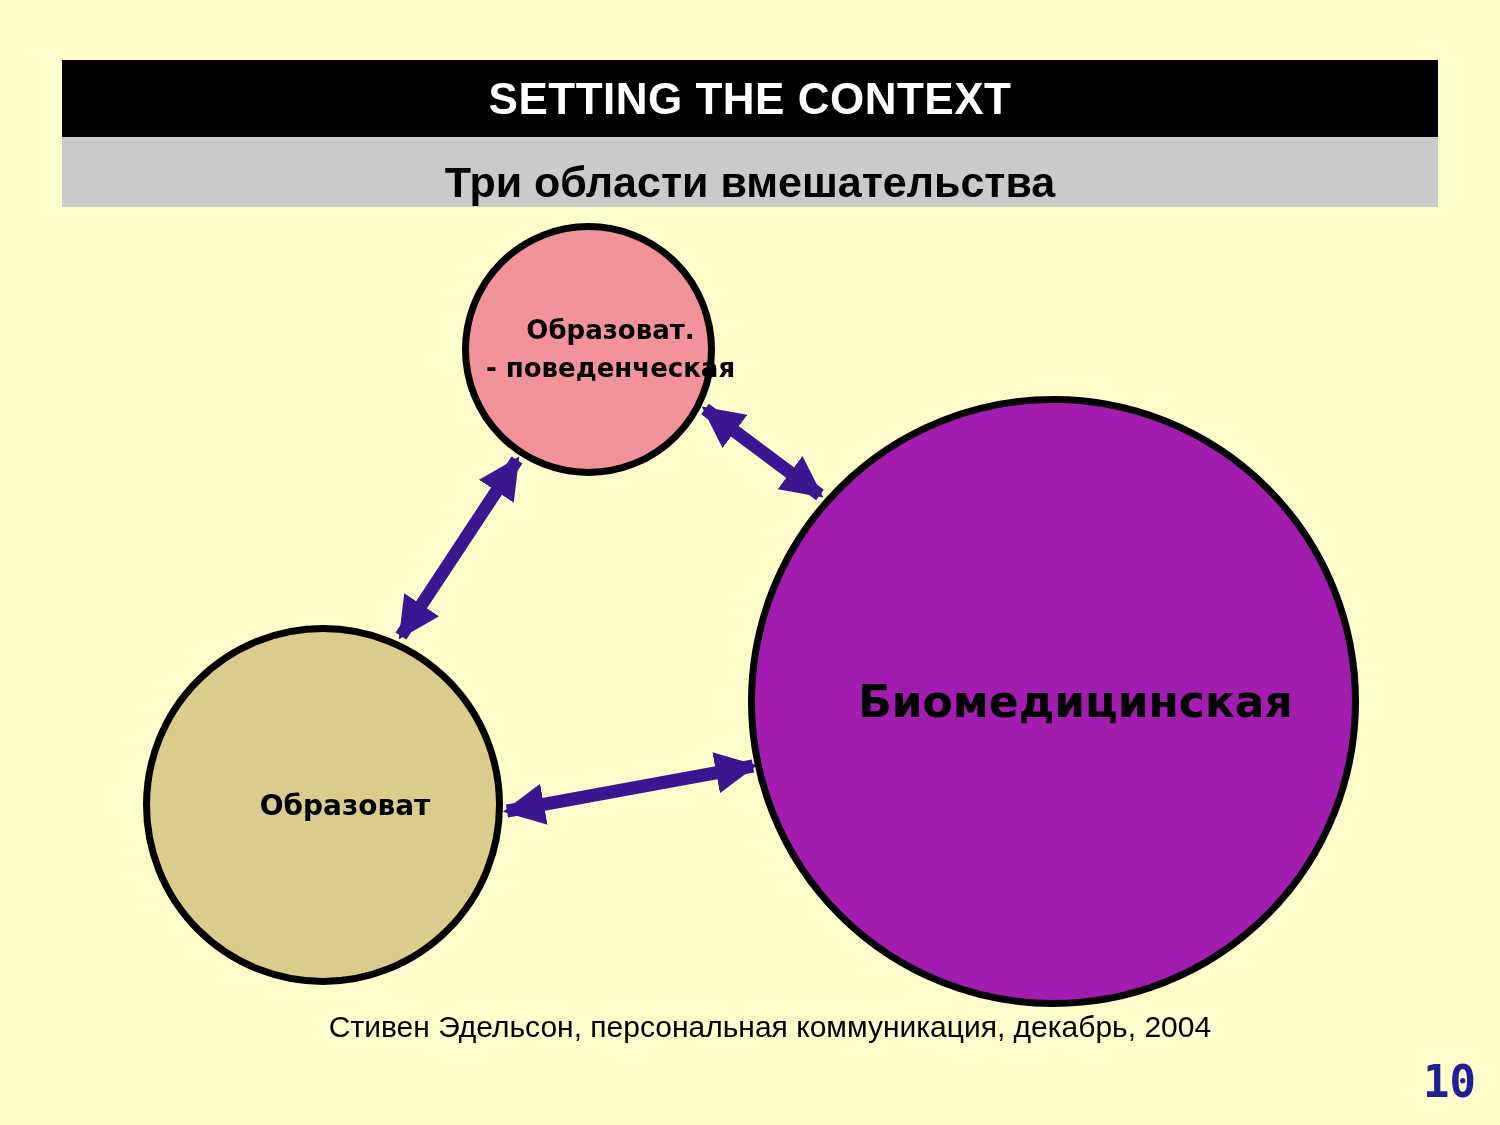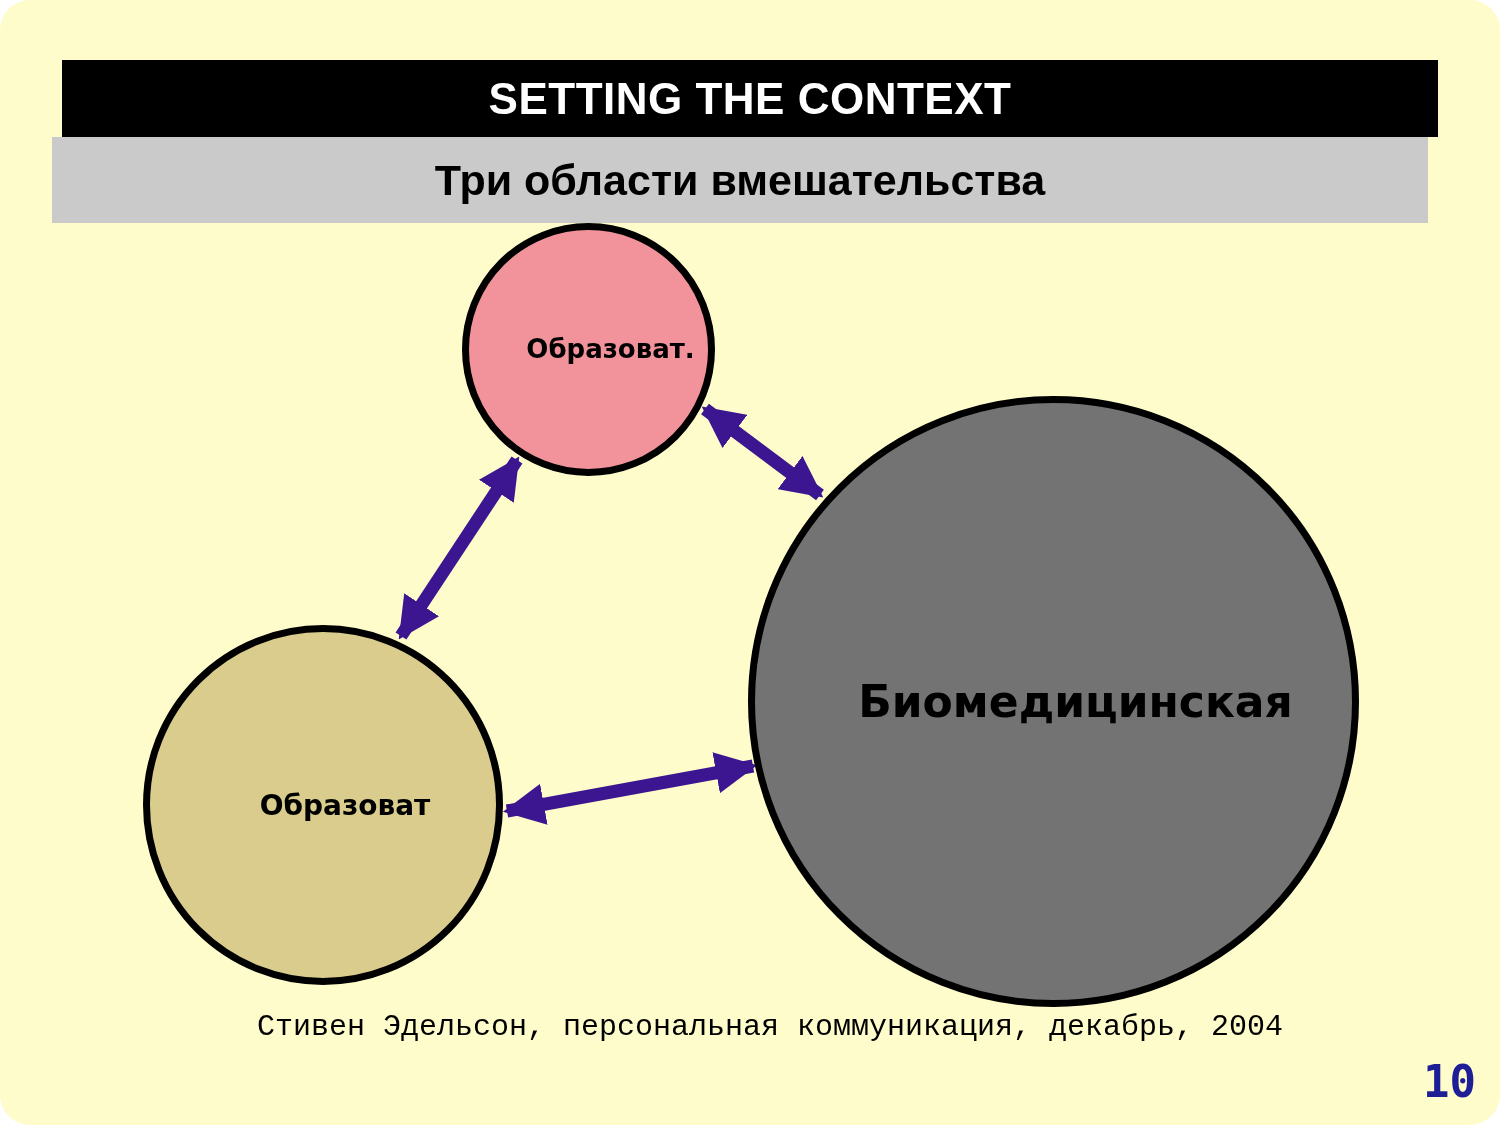--- a/index.html
+++ b/index.html
@@ -6,21 +6,20 @@
     margin: 0;
     padding: 0;
   }
   .slide {
     position: relative;
     width: 1500px;
     height: 1125px;
     background: var(--background, #FFFCCB);
     overflow: hidden;
     font-family: "Liberation Sans", sans-serif;
-    border-radius: 30px;
   }
 
   
   .title-bar {
     position: absolute;
     left: 62px;
     top: 60px;
     width: 1376px;
     height: 77px;
     background: var(--title-bar-bg, #000);
@@ -30,27 +29,27 @@
   }
   .title-text {
     color: var(--title-text, #fff);
     font-size: 44px;
     font-weight: bold;
     letter-spacing: 0.5px;
     white-space: nowrap;
   }
   .subtitle-bar {
     position: absolute;
-    left: 52px;
+    left: 62px;
     top: 137px;
     width: 1376px;
-    height: 86px;
+    height: 70px;
     background: var(--subtitle-bar-bg, #CACACA);
     display: flex;
-    align-items: center;
+    align-items: flex-end;
     justify-content: center;
   }
   .subtitle-text {
     color: var(--subtitle-text, #000);
     font-size: 43px;
     font-weight: bold;
     white-space: nowrap;
   }
 
   
@@ -117,21 +116,20 @@
   
   .caption {
     position: absolute;
     left: 40px;
     right: 0;
     top: 1010px;
     text-align: center;
     font-size: 30px;
     color: #000;
     white-space: nowrap;
-    font-family: Liberation Mono, monospace;
   }
   .page-number {
     position: absolute;
     right: 24px;
     top: 1056px;
     font-family: "DejaVu Sans Mono", monospace;
     font-weight: bold;
     font-size: 44px;
     color: var(--page-number, #1E1E96);
   }
@@ -156,28 +154,29 @@
       </marker>
     </defs>
     <line x1="517" y1="460" x2="401" y2="636" marker-start="url(#arrowhead)" marker-end="url(#arrowhead)" stroke="#3C1590"></line>
     <line x1="705" y1="409" x2="820" y2="495" marker-start="url(#arrowhead)" marker-end="url(#arrowhead)" stroke="#3C1590"></line>
     <line x1="507" y1="811" x2="753" y2="766" marker-start="url(#arrowhead)" marker-end="url(#arrowhead)" stroke="#3C1590"></line>
   </svg>
 
   <div class="circle circle-educational" style="background: rgb(242, 147, 155);">
     <div class="circle-label">
       <span>Образоват.</span><br>
+      <span>- поведенческая</span>
     </div>
   </div>
 
   <div class="circle circle-sensory" style="background: rgb(217, 204, 140);">
     <div class="circle-label">Образоват</div>
   </div>
 
-  <div class="circle circle-biomedical" style="background: #737373;">
+  <div class="circle circle-biomedical" style="background: #a21caf;">
     <div class="circle-label">Биомедицинская</div>
   </div>
 
   <div class="caption">Стивен Эдельсон, персональная коммуникация, декабрь, 2004</div>
 
   <div class="page-number">10</div>
 
 </div>
 
 </body></html>

